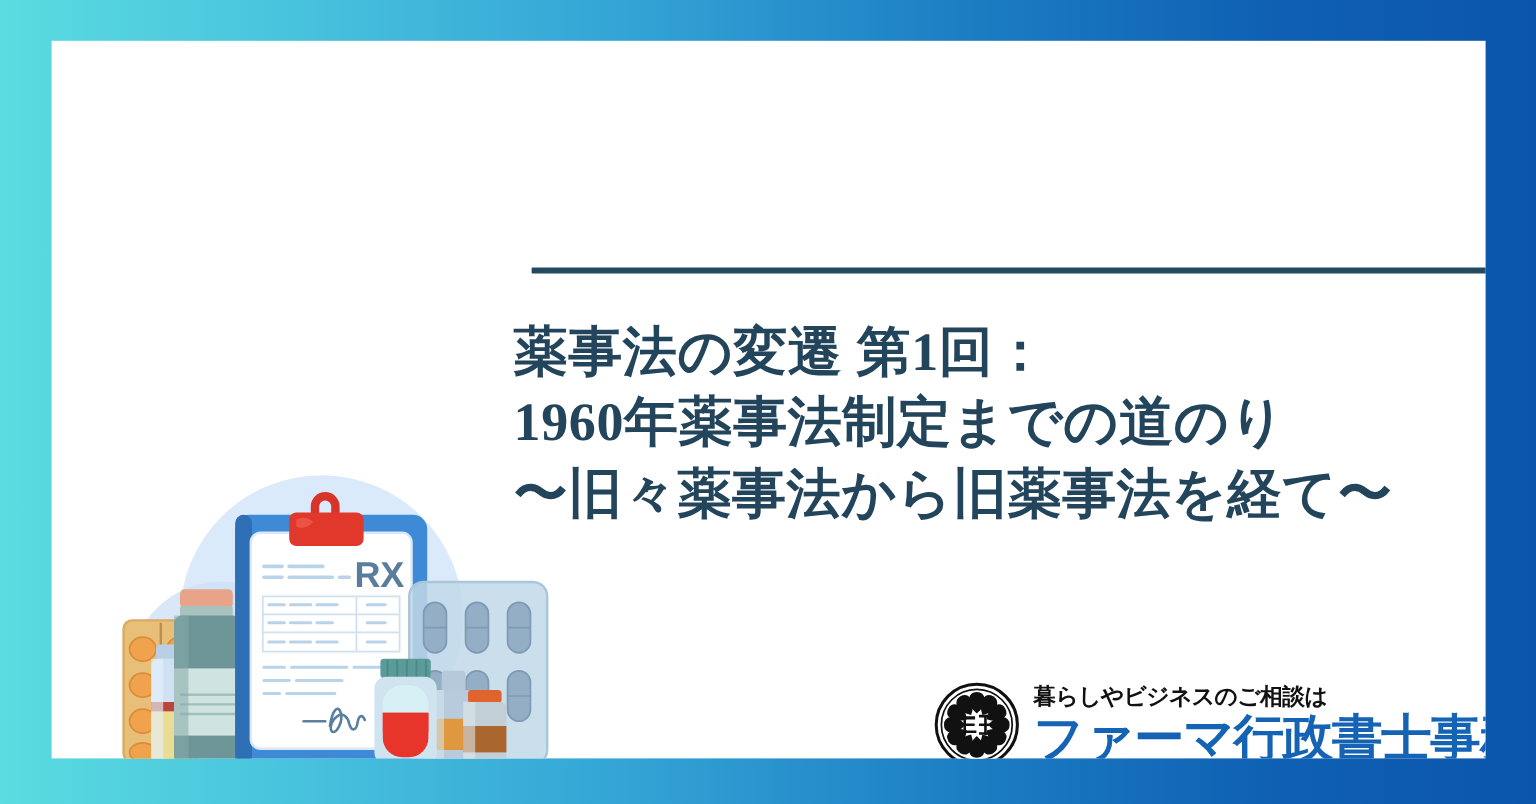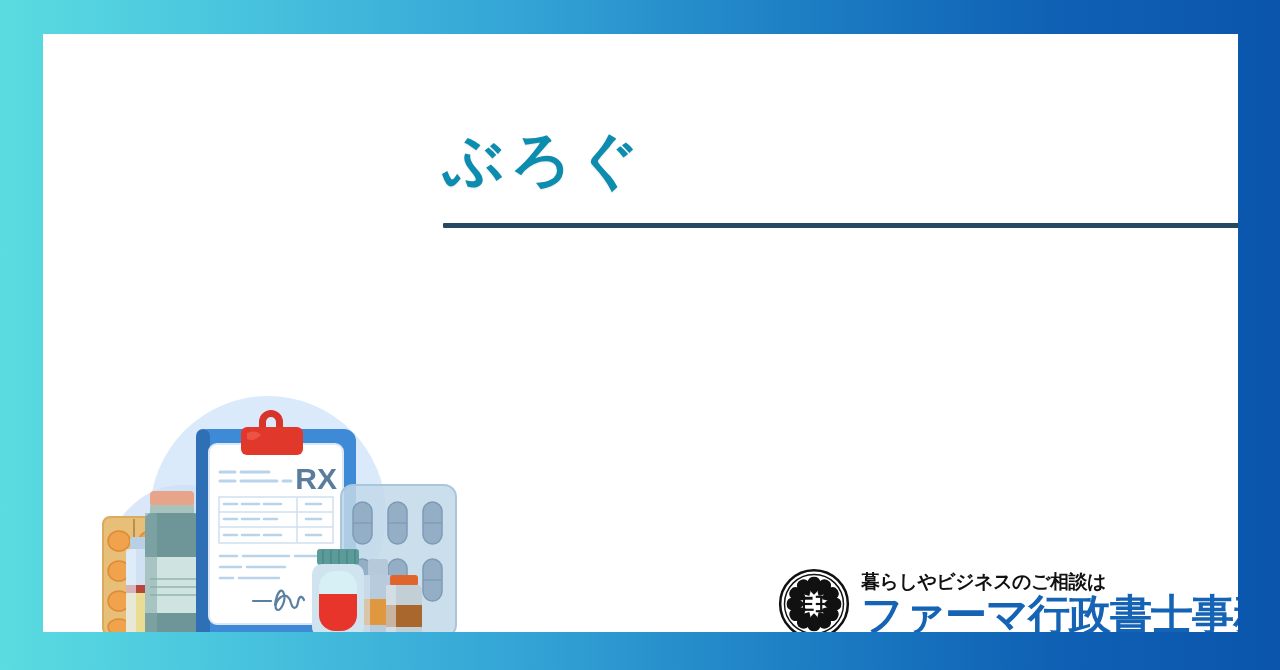--- a/index.html
+++ b/index.html
@@ -86,24 +86,26 @@
   
   #illo { position:absolute; left:50px; top:355px; width:380px; height:277px; }
 </style>
 </head>
 <body>
 
 <div id="stage">
 
   <div id="card">
 
-    <div id="kicker">ぶろぐ</div>
 
     <div id="divider"></div>
 
+    <div id="headline">薬事法の変遷 第1回：
+1960年薬事法制定までの道のり
+〜旧々薬事法から旧薬事法を経て〜</div>
 
     <svg id="illo" viewBox="0 0 380 277">
 
       <circle cx="175" cy="125" r="118" fill="#dbeafb"></circle>
       <path d="M20 140 q30 -48 78 -44 q26 3 18 44 z" fill="#ccdff5" opacity=".75"></path>
 
       <g>
         <rect x="10" y="128" width="62" height="118" rx="7" fill="#e8bf78"></rect>
         <rect x="10" y="128" width="62" height="118" rx="7" fill="none" stroke="#d9ab5e" stroke-width="2"></rect>
         <line x1="41" y1="130" x2="41" y2="244" stroke="#b98f4e" stroke-width="2"></line>

